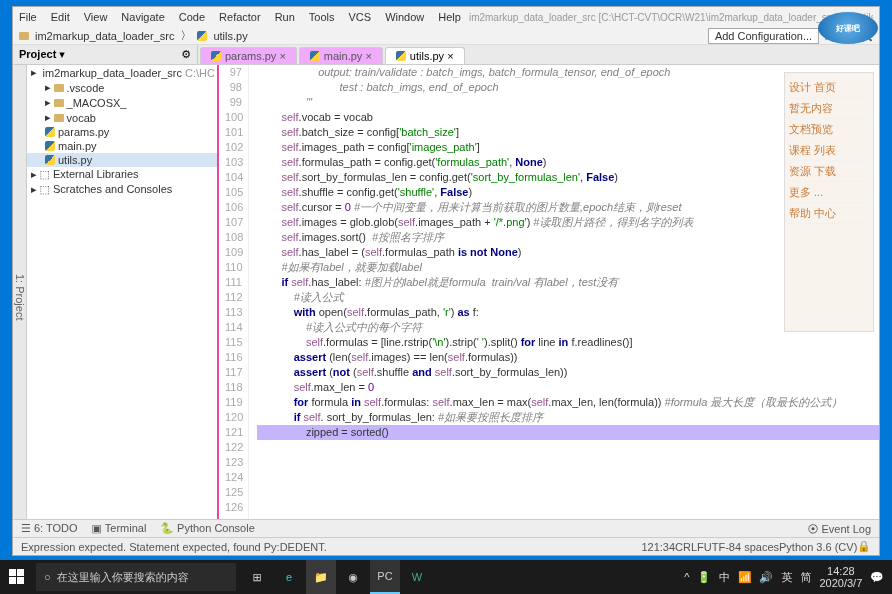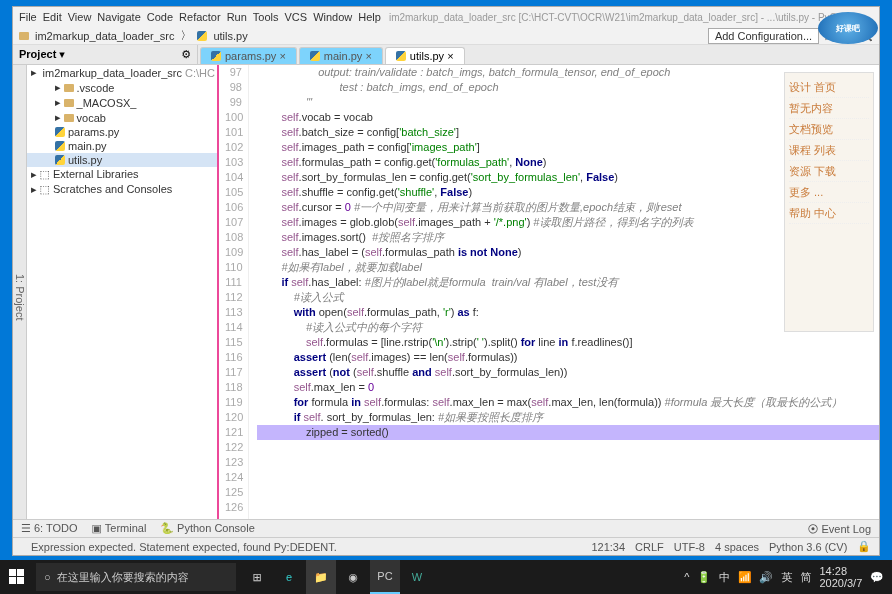--- a/index.html
+++ b/index.html
@@ -1,64 +1,64 @@
 <!DOCTYPE html>
 <html><head>
 <meta charset="utf-8">
 <style>
 *{margin:0;padding:0;box-sizing:border-box;font-family:"Segoe UI",Arial,sans-serif;font-size:11px}
 body{width:892px;height:594px;background:#0178d7;overflow:hidden;position:relative}
 .ide{position:absolute;top:6px;left:12px;right:12px;height:550px;background:#f2f2f2;border:1px solid #aaa;display:flex;flex-direction:column}
 .titlebar{height:20px;background:#f2f2f2;display:flex;align-items:center;padding:0 6px;color:#777}
-.titlebar .left{display:flex;gap:6px}
+.titlebar .left{display:flex;gap:14px}
 .titlebar .left span{color:#333;cursor:pointer}
 .titlebar .path{margin-left:8px;color:#999;font-size:10px;flex:1;white-space:nowrap;overflow:hidden}
 .breadcrumb{height:18px;background:#f2f2f2;border-bottom:1px solid #ddd;display:flex;align-items:center;padding:0 6px;gap:6px}
 .breadcrumb .dir{color:#333}
 .breadcrumb .file{color:#333}
 .breadcrumb .filler{flex:1}
 .addcfg{border:1px solid #aaa;background:#fff;padding:1px 6px;color:#333}
 .tabrow{height:20px;background:#eaeaea;border-bottom:1px solid #ccc;display:flex;align-items:flex-end}
 .tabrow .ptoolbar{width:185px;height:100%;border-right:1px solid #ccc;display:flex;align-items:center;padding:0 6px;gap:6px}
-.tabrow .tab{padding:2px 10px;border:1px solid #ccc;border-bottom:none;background:#7dd3fc;margin-left:2px;display:flex;align-items:center;gap:4px;color:#555;border-radius:3px 3px 0 0}
+.tabrow .tab{padding:2px 10px;border:1px solid #ccc;border-bottom:none;background:#f0abfc;margin-left:2px;display:flex;align-items:center;gap:4px;color:#555;border-radius:3px 3px 0 0}
 .tabrow .tab.active{background:#fff;color:#000}
 .pyicon{width:10px;height:10px;background:linear-gradient(135deg,#3572A5 50%,#FFD43B 50%);border-radius:2px;display:inline-block}
 .main{flex:1;display:flex;overflow:hidden}
 .sidebar-left{width:14px;background:#e8e8e8;border-right:1px solid #ccc;writing-mode:vertical-rl;font-size:9px;color:#666;display:flex;flex-direction:column;gap:20px;padding-top:10px;align-items:center}
 .ptree{width:192px;background:#fff;border-right:2px solid #ec4899;overflow:auto}
 .ptree .node{padding:1px 4px;white-space:nowrap;color:#333;display:flex;align-items:center;gap:3px}
 .ptree .sel{background:#d5e4f5}
-.ptree .i0{padding-left:4px}.ptree .i1{padding-left:28px}
+.ptree .i0{padding-left:4px}.ptree .i1{padding-left:18px}
 .editor{flex:1;display:flex;flex-direction:column;background:#fff;position:relative}
 .code{flex:1;display:flex;overflow:auto;font-family:Consolas,monospace;font-size:11px;line-height:15px}
 .gutter{width:30px;text-align:right;color:#aaa;padding:0 6px;background:#fff;border-right:1px solid #eee}
 .src{flex:1;padding-left:8px;white-space:pre;color:#333}
 .src .k{color:#000080;font-weight:bold}
 .src .s{color:#008000;font-weight:normal}
 .src .c{color:#808080;font-style:italic}
 .src .n{color:#660099}
 .src .sf{color:#94558D}
 .src .hl{background:#c4b5fd;display:inline-block;width:100%}
 .nav{height:18px;border-top:1px solid #ddd;background:#f7f7f7;color:#777;padding:0 8px;display:flex;align-items:center;gap:8px;font-size:10px}
 .overlay{position:absolute;top:72px;right:18px;width:90px;height:260px;background:#f8f4ed;border:1px solid #ddd;font-size:8px;color:#c97b3a;padding:4px;overflow:hidden}
 .overlay div{margin:3px 0;border-bottom:1px dotted #eee;padding-bottom:2px}
 .btmtools{height:18px;background:#eee;border-top:1px solid #ccc;display:flex;align-items:center;padding:0 8px;gap:14px;color:#555;font-size:10px}
 .btmtools .filler{flex:1}
 .status{height:18px;background:#eee;border-top:1px solid #ccc;display:flex;align-items:center;padding:0 8px;color:#555;font-size:10px}
 .status .filler{flex:1}
-.status span{margin-left:10px}
+.status span{margin-left:0}
 .logo{position:absolute;top:12px;right:14px;width:60px;height:32px;background:radial-gradient(circle,#5fb0e6,#1b6bb5);border-radius:50%;color:#fff;font-size:8px;display:flex;align-items:center;justify-content:center;font-weight:bold;z-index:10}
 .taskbar{position:absolute;bottom:0;left:0;right:0;height:34px;background:#1b1b1b;display:flex;align-items:center;color:#fff}
 .taskbar .start{width:34px;height:34px;display:flex;align-items:center;justify-content:center}
 .taskbar .start svg{width:16px;height:16px}
 .taskbar .search{flex:0 0 200px;height:28px;background:#2b2b2b;margin-left:2px;display:flex;align-items:center;padding:0 8px;color:#ccc;gap:6px}
 .taskbar .apps{display:flex;margin-left:6px;gap:2px}
 .taskbar .app{width:30px;height:34px;display:flex;align-items:center;justify-content:center;color:#ccc}
 .taskbar .tray{margin-left:auto;display:flex;align-items:center;gap:8px;padding:0 8px;font-size:10px;color:#ddd}
-.taskbar .clock{text-align:left;line-height:12px}
+.taskbar .clock{text-align:center;line-height:12px}
 .folder{width:10px;height:8px;background:#d9b36a;display:inline-block;border-radius:1px}
 </style>
 </head>
 <body>
 
 <div class="logo">好课吧</div>
 
 <div class="ide">
   <div class="titlebar">
     <div class="left" id="menu">

